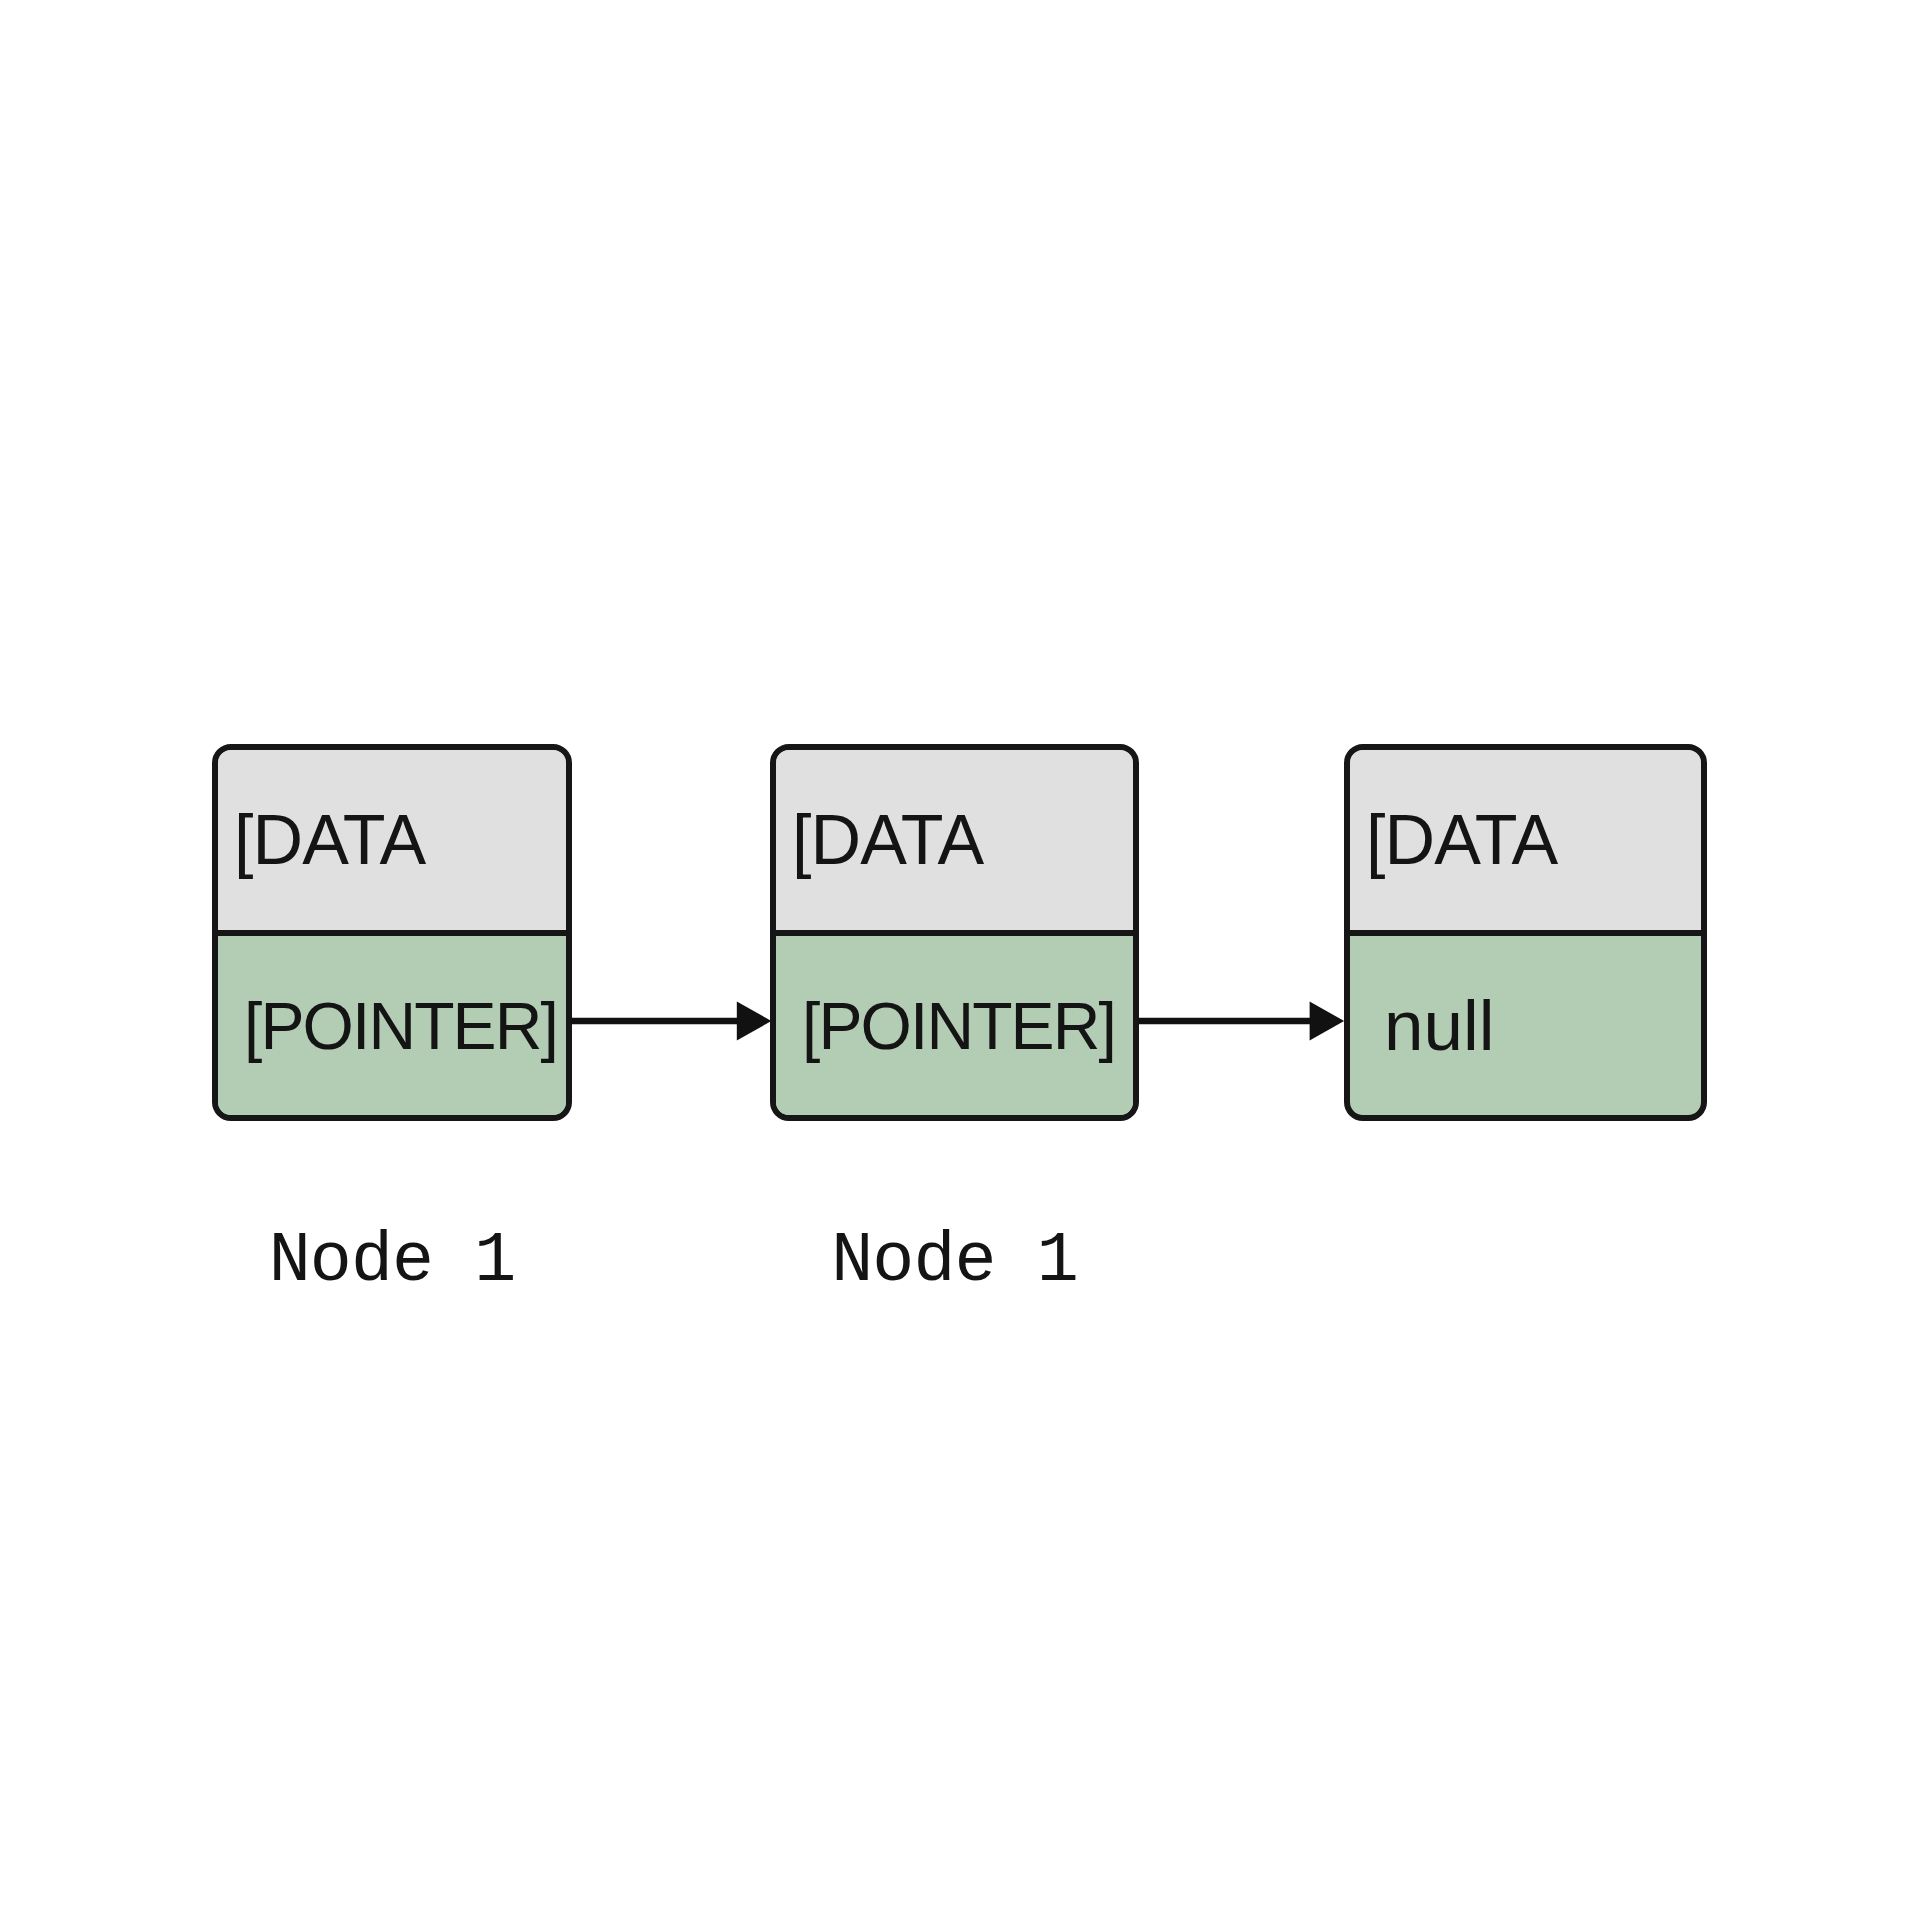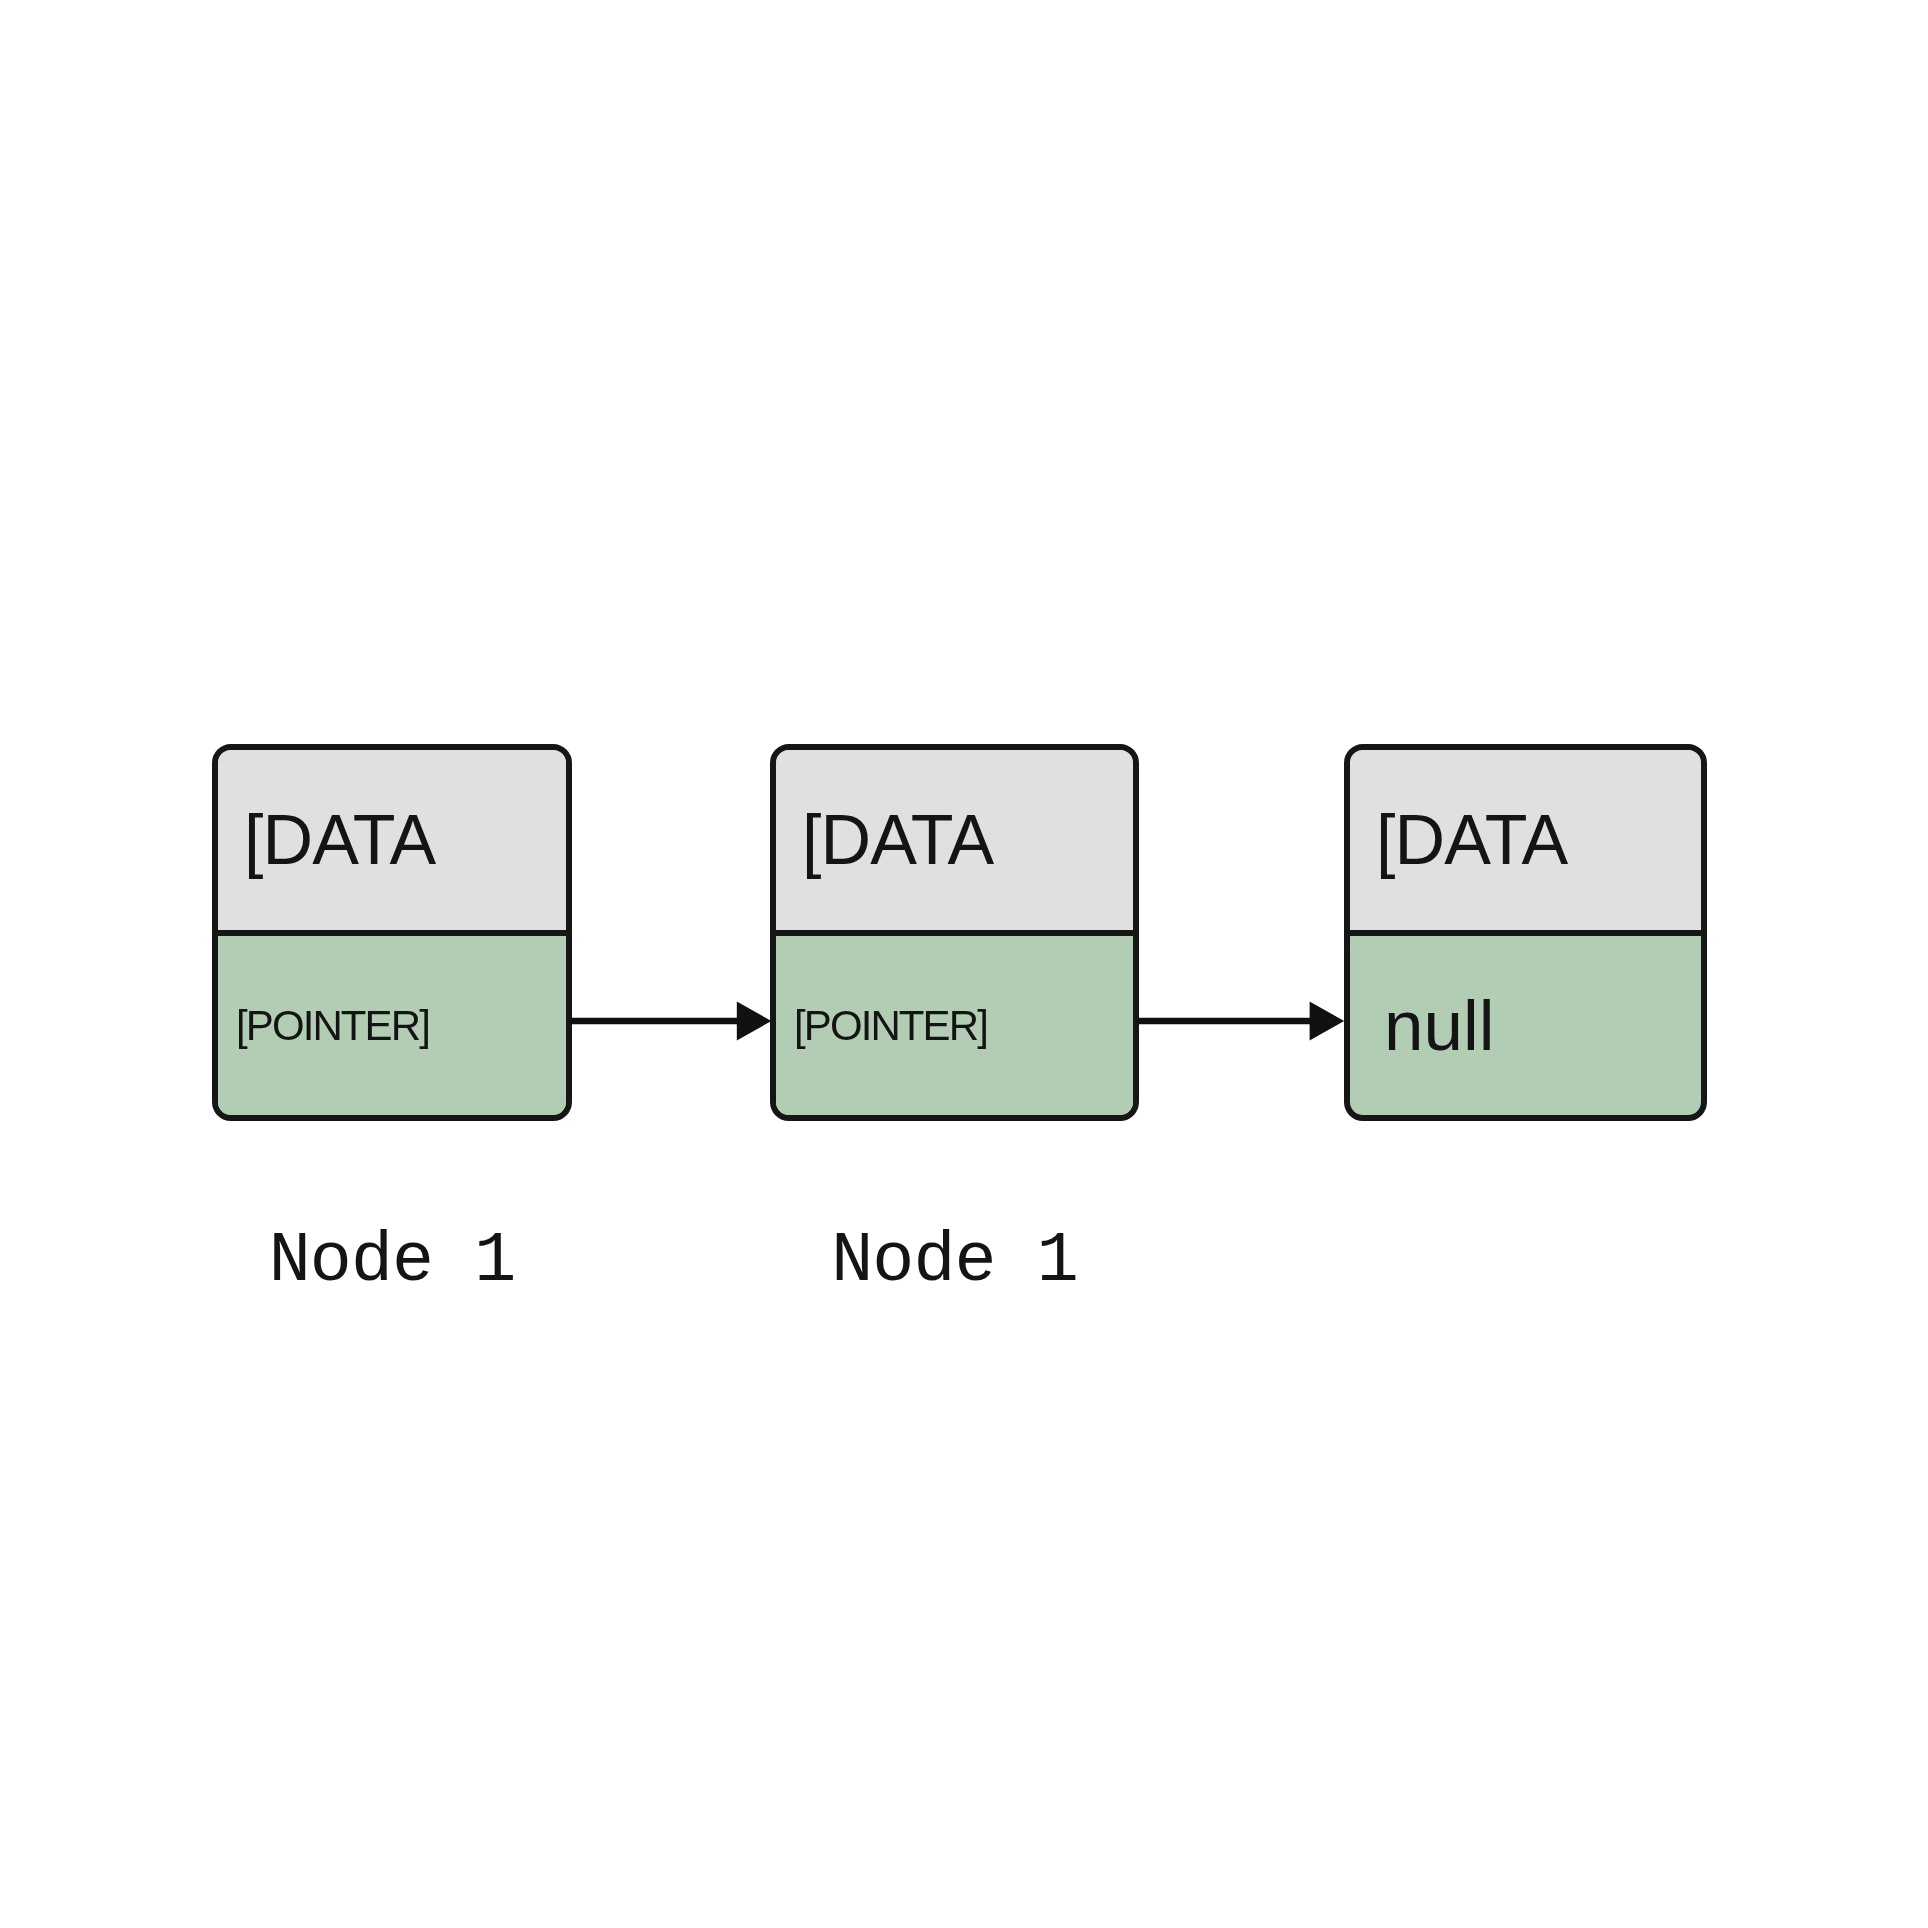--- a/index.html
+++ b/index.html
@@ -20,25 +20,25 @@
     overflow:hidden;background:var(--pointer-fill);
     display:flex;flex-direction:column;
   }
   .node-1{left:212px;width:360px;}
   .node-2{left:770px;width:369px;}
   .node-3{left:1344px;width:363px;}
   .cell{display:flex;align-items:center;}
   .cell-data{
     height:186px;background:var(--data-fill);
     border-bottom:6.6px solid var(--border);
-    font-size:70px;padding-left:26px;letter-spacing:-0.9px;
+    font-size:70px;padding-left:16px;letter-spacing:-0.9px;
   }
   .cell-pointer{
     flex:1;background:var(--pointer-fill);
-    font-size:42px;padding-left:18px;letter-spacing:-1.9px;
+    font-size:66px;padding-left:26px;letter-spacing:-1.9px;
   }
   .cell-pointer.null-cell{font-size:71px;padding-left:34px;letter-spacing:0;border-radius:19px;}
   .cell span{white-space:nowrap;}
   .arrow-svg{position:absolute;top:993px;height:56px;}
   .arrow-1{left:570px;width:202px;}
   .arrow-2{left:1137px;width:208px;}
   .node-label{
     position:absolute;top:1224px;height:75px;line-height:75px;
     text-align:center;font-size:70px;color:var(--text);letter-spacing:-0.9px;font-family:Liberation Mono, monospace;
   }

